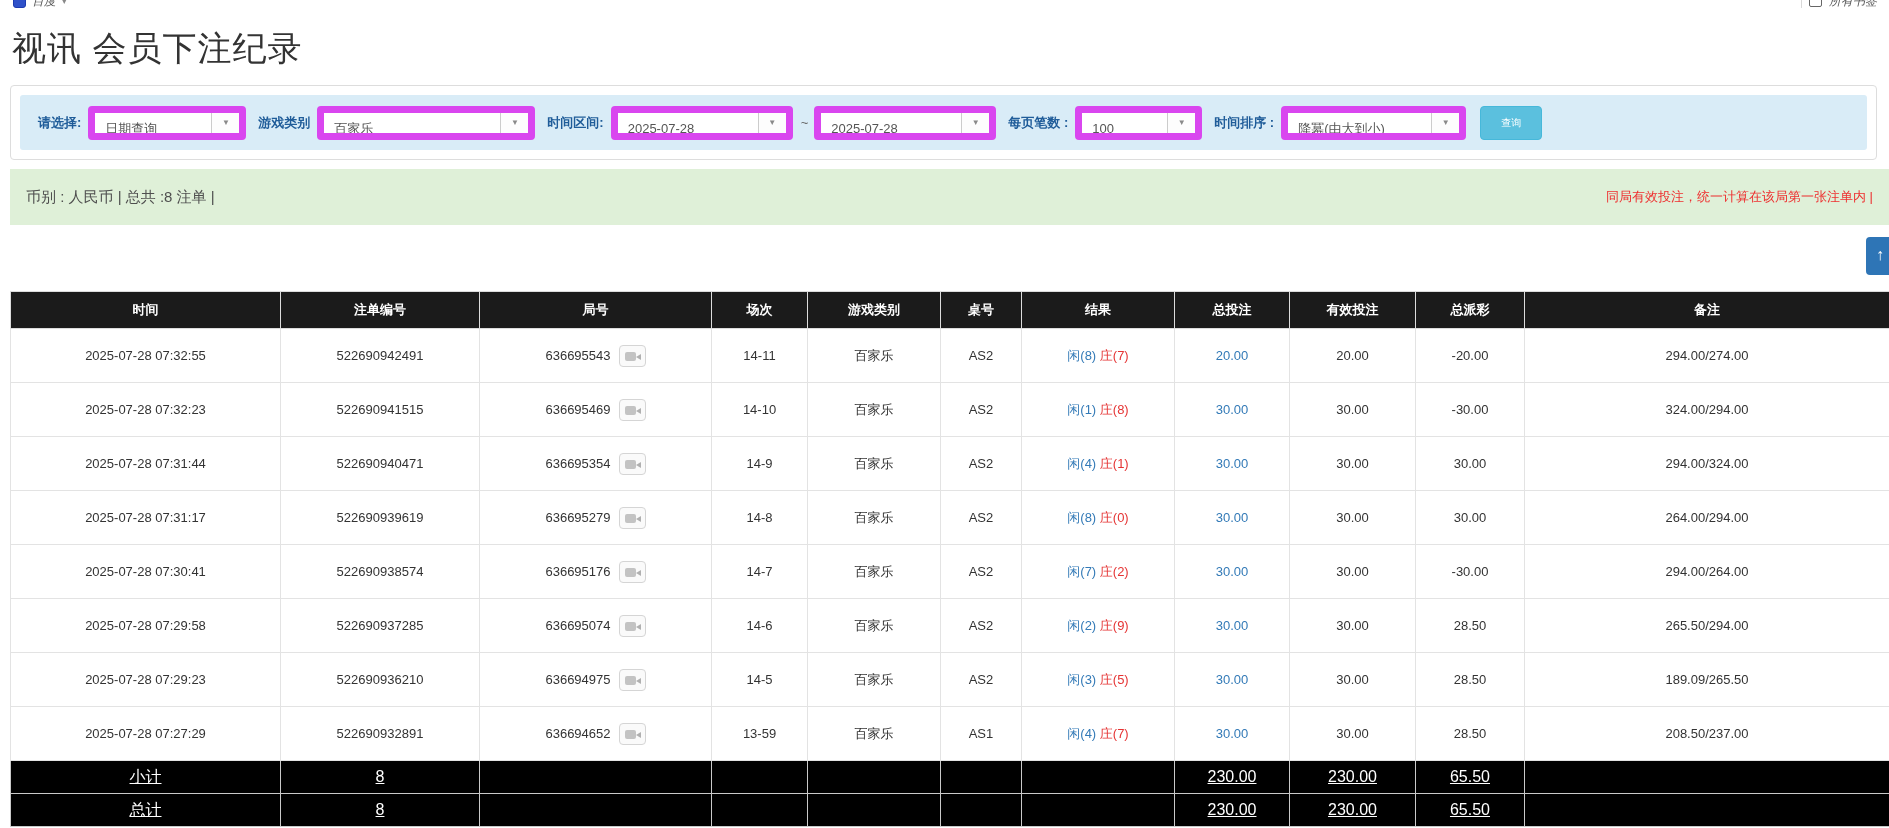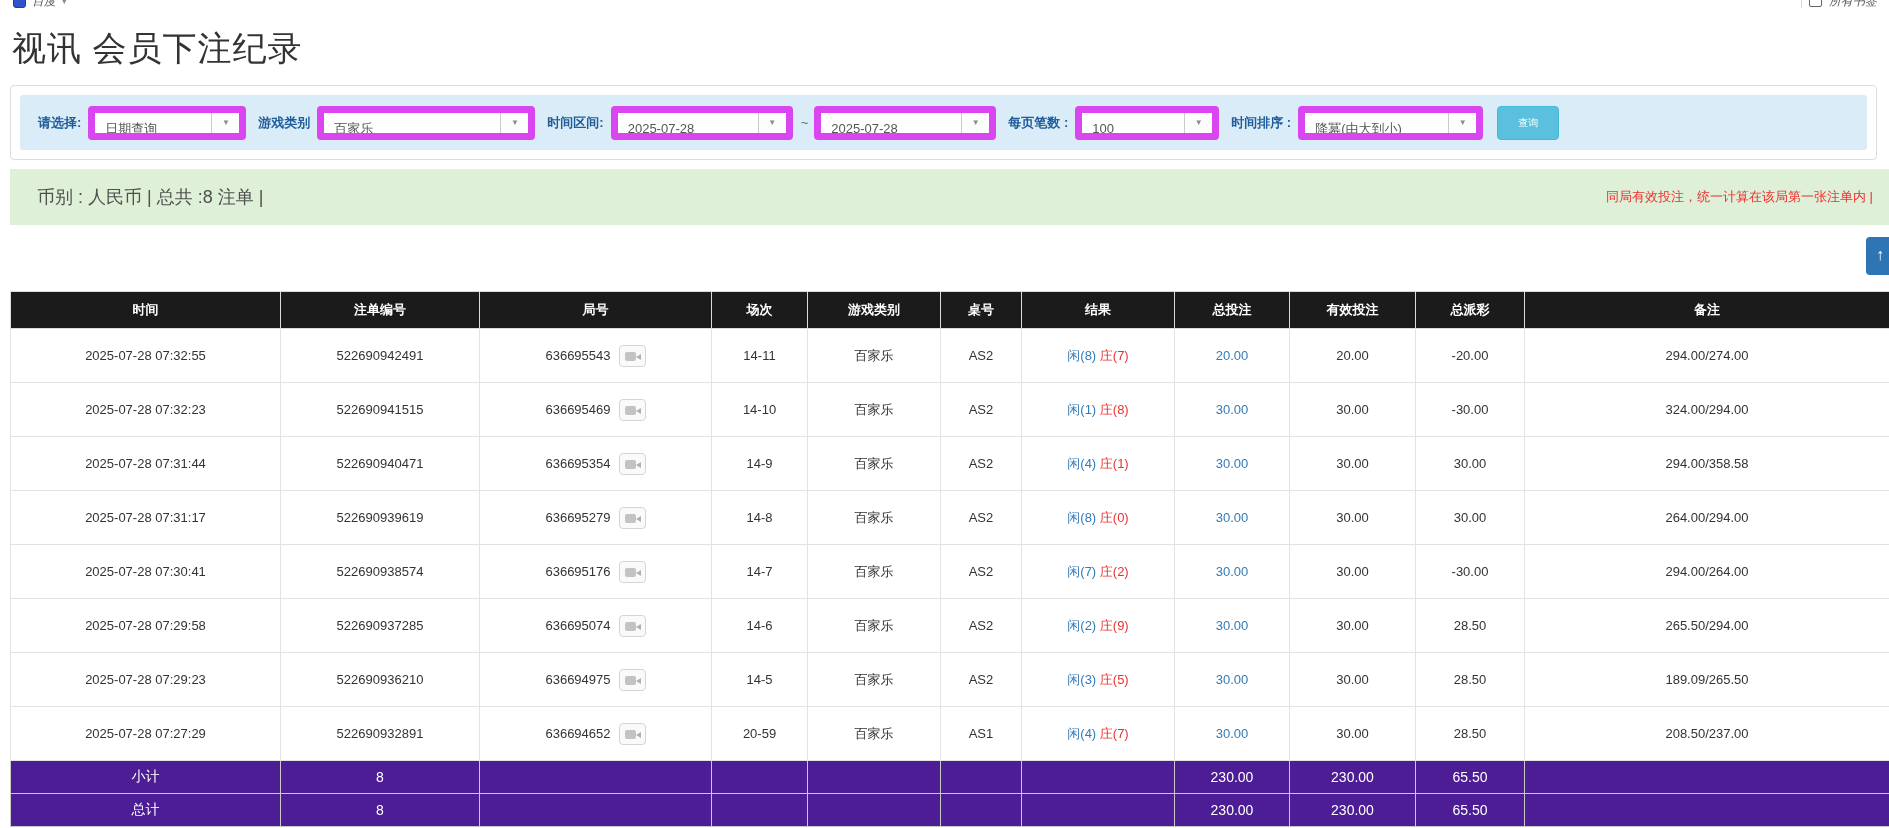--- a/index.html
+++ b/index.html
@@ -32,21 +32,21 @@
   .combo-text { flex:1; font-size:13px; color:#555; line-height:32px; padding:0 10px; overflow:hidden; }
   .combo-btn { width:28px; border-left:1px solid #ccc; background:#fdfdfd; display:flex;
     align-items:center; justify-content:center; color:#8a8a8a; font-size:8px; }
   .tilde { color:#666; font-size:13px; margin:0 6px 0 0; }
   .btn-query { height:34px; padding:0 20px; background:#5bc0de; border:1px solid #46b8da;
     border-radius:4px; color:#fff; font-size:10px; cursor:pointer; margin-left:6px; }
 
   
   .summary-bar { margin:9px 0 0 10px; width:1879px; height:56px; background:#dff0d8;
     display:flex; align-items:center; justify-content:space-between; padding:0 16px; }
-  .summary-left { font-size:18px; color:#4f4f4f;margin-left:11px; }
+  .summary-left { font-size:15px; color:#4f4f4f; }
   .summary-right { font-size:13px; color:#ee2f2f; }
 
   
   .corner-btn { position:absolute; left:1866px; top:237px; width:44px; height:38px;
     background:#2e75b6; border-radius:4px; color:#fff; font-size:16px; text-align:left;
     padding:9px 0 0 10px; cursor:pointer; }
 
   
   .bet-table { margin:66px 0 0 10px; width:1879px; border-collapse:collapse; table-layout:fixed; }
   .bet-table th { background:#1b1b1b; color:#fff; font-size:13px; font-weight:bold; height:37px;
@@ -56,22 +56,22 @@
   .blue { color:#337ab7; }
   a.bet-link { color:#337ab7; text-decoration:none; cursor:pointer; }
   .red, .neg { color:#e53333; }
   .round-cell { display:inline-flex; align-items:center; gap:8px; }
   .replay-ico { display:inline-block; width:27px; height:22px; background:#fafafa;
     border:1px solid #d5d5d5; border-radius:4px; cursor:pointer; position:relative; }
   .replay-ico::before { content:""; position:absolute; left:5px; top:6px; width:11px; height:9px;
     background:#c3c3c3; border-radius:2px; }
   .replay-ico::after { content:""; position:absolute; right:4px; top:8px; width:0; height:0;
     border-right:5px solid #b0b0b0; border-top:3px solid transparent; border-bottom:3px solid transparent; }
-  .bet-table tr.gray-row td { background:#4c1d95; color:#fff; height:33px; border-color:#c9c9c9;
-    font-size:14px; }
+  .bet-table tr.gray-row td { background:#000000; color:#fff; height:33px; border-color:#c9c9c9;
+    font-size:16px;text-decoration:underline; }
 </style>
 </head>
 <body>
 
 <div class="bm-strip">
   <div class="bm-left">
     <span class="bm-fav"></span>
     <span class="bm-label">百度</span>
     <span class="bm-caret">▾</span>
   </div>
@@ -100,21 +100,21 @@
     <div class="combo" style="width:182px">
       <span class="combo-text">2025-07-28</span>
       <span class="combo-btn">▼</span>
     </div>
     <span class="tilde">~</span>
     <div class="combo" style="width:182px">
       <span class="combo-text">2025-07-28</span>
       <span class="combo-btn">▼</span>
     </div>
     <span class="f-label">每页笔数 :</span>
-    <div class="combo" style="width:144px">
+    <div class="combo" style="width:127px">
       <span class="combo-text">100</span>
       <span class="combo-btn">▼</span>
     </div>
     <span class="f-label">时间排序 :</span>
     <div class="combo" style="width:185px">
       <span class="combo-text">降冪(由大到小)</span>
       <span class="combo-btn">▼</span>
     </div>
     <button class="btn-query">查询</button>
   </div>
@@ -221,21 +221,21 @@
     <td>AS2</td>
     <td>
       <span class="blue">闲(4)</span>
       <span class="red">庄(1)</span>
     </td>
     <td>
       <a class="bet-link">30.00</a>
     </td>
     <td>30.00</td>
     <td>30.00</td>
-    <td>294.00/358.58</td>
+    <td>294.00/324.00</td>
   </tr>
 
   <tr>
     <td>2025-07-28 07:31:17</td>
     <td>522690939619</td>
     <td>
       <span class="round-cell">
         <span>636695279</span>
         <span class="replay-ico"></span>
       </span>
@@ -329,21 +329,21 @@
 
   <tr>
     <td>2025-07-28 07:27:29</td>
     <td>522690932891</td>
     <td>
       <span class="round-cell">
         <span>636694652</span>
         <span class="replay-ico"></span>
       </span>
     </td>
-    <td>20-59</td>
+    <td>13-59</td>
     <td>百家乐</td>
     <td>AS1</td>
     <td>
       <span class="blue">闲(4)</span>
       <span class="red">庄(7)</span>
     </td>
     <td>
       <a class="bet-link">30.00</a>
     </td>
     <td>30.00</td>

